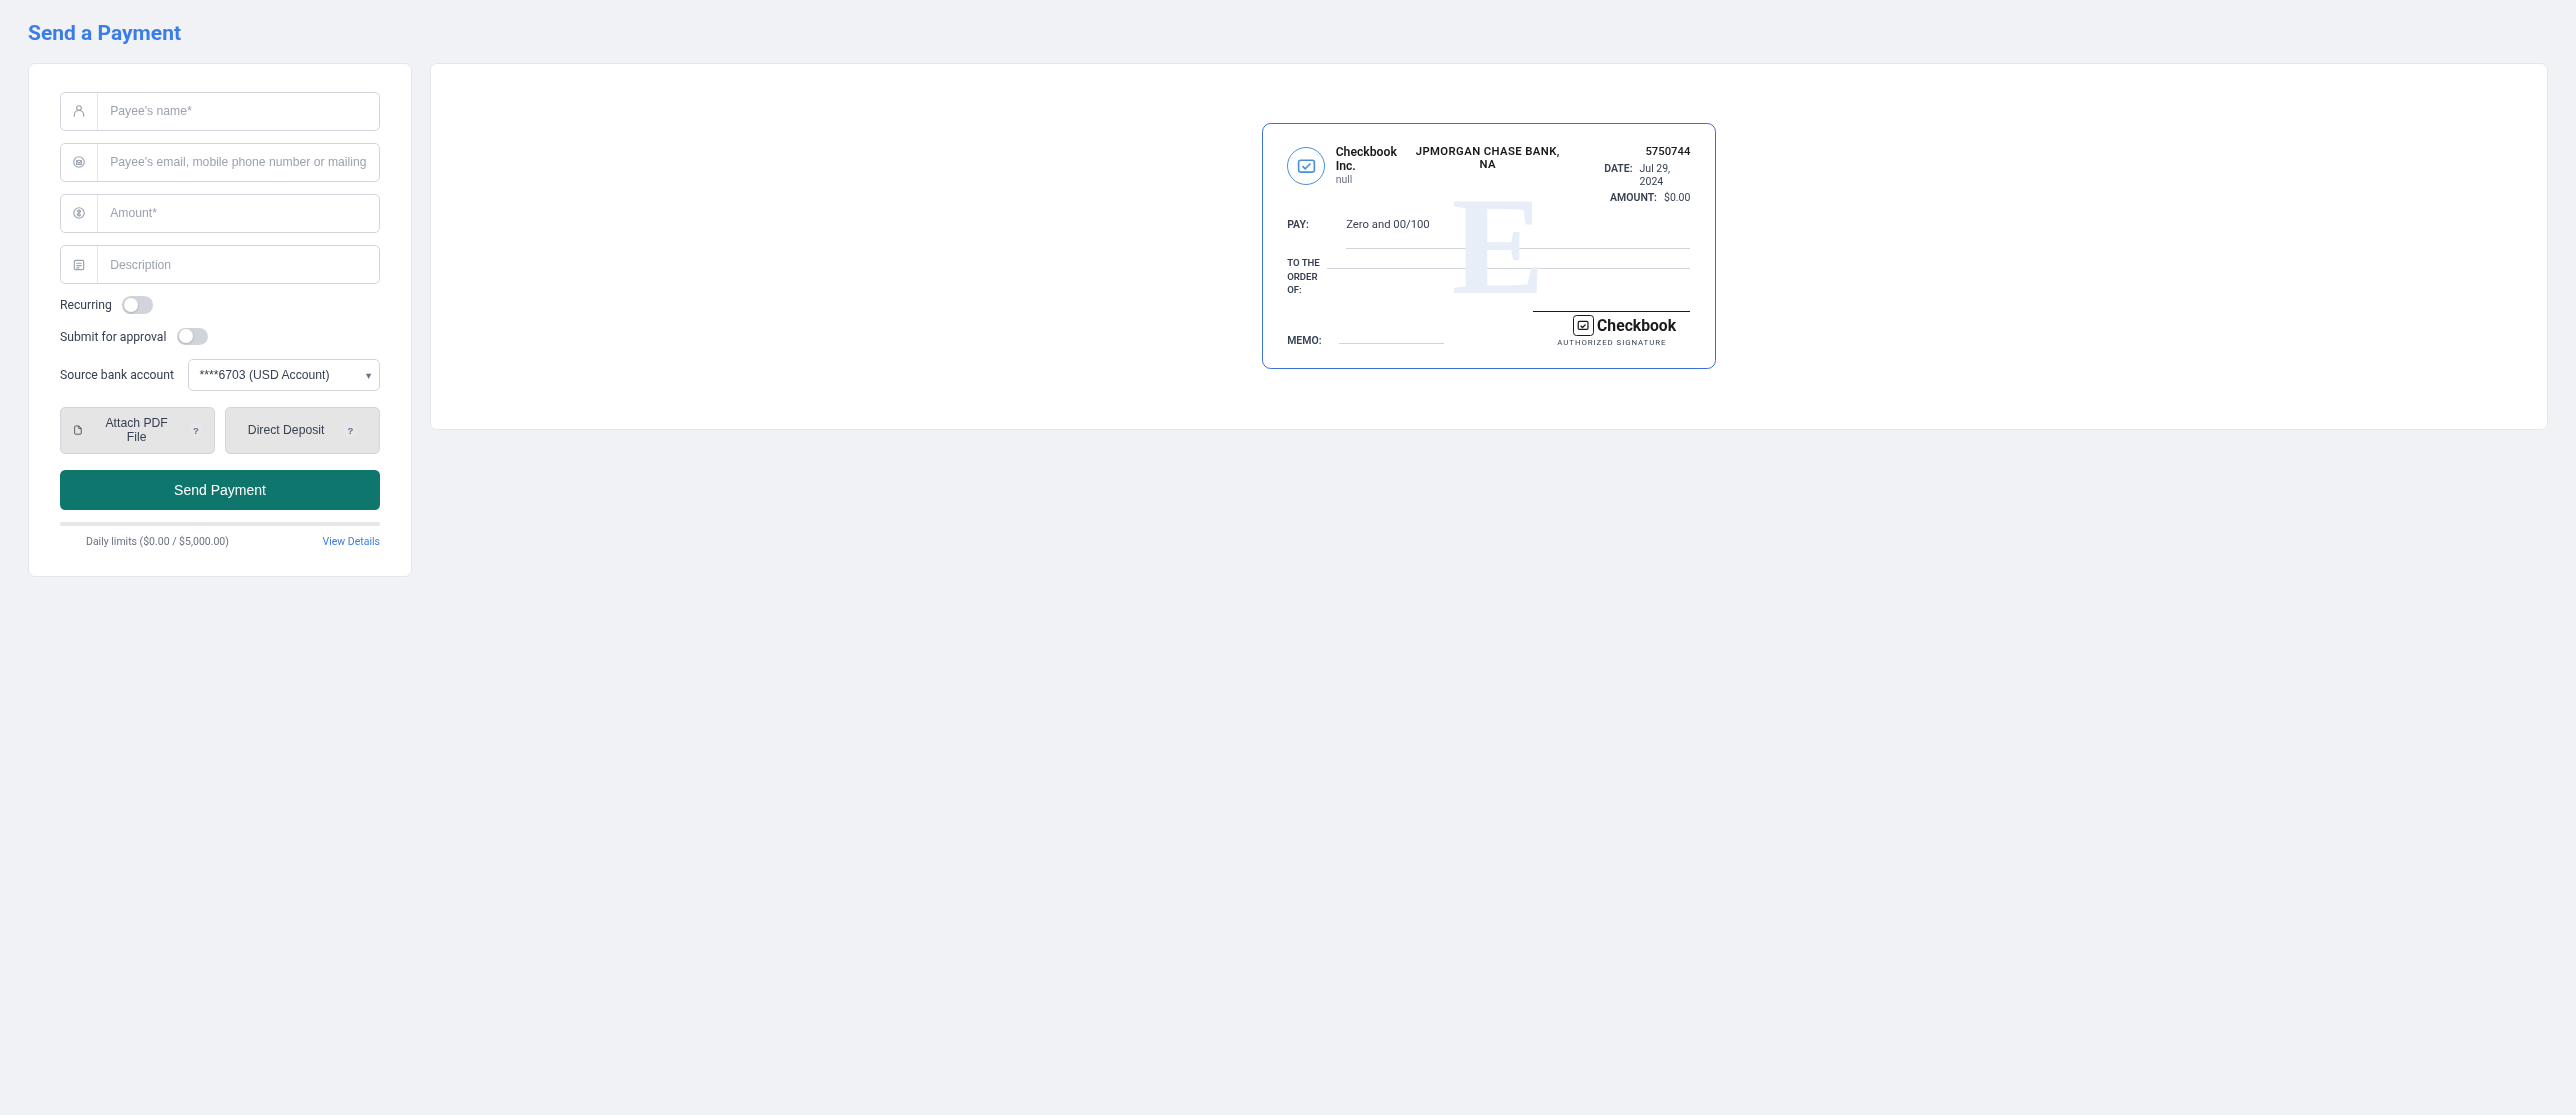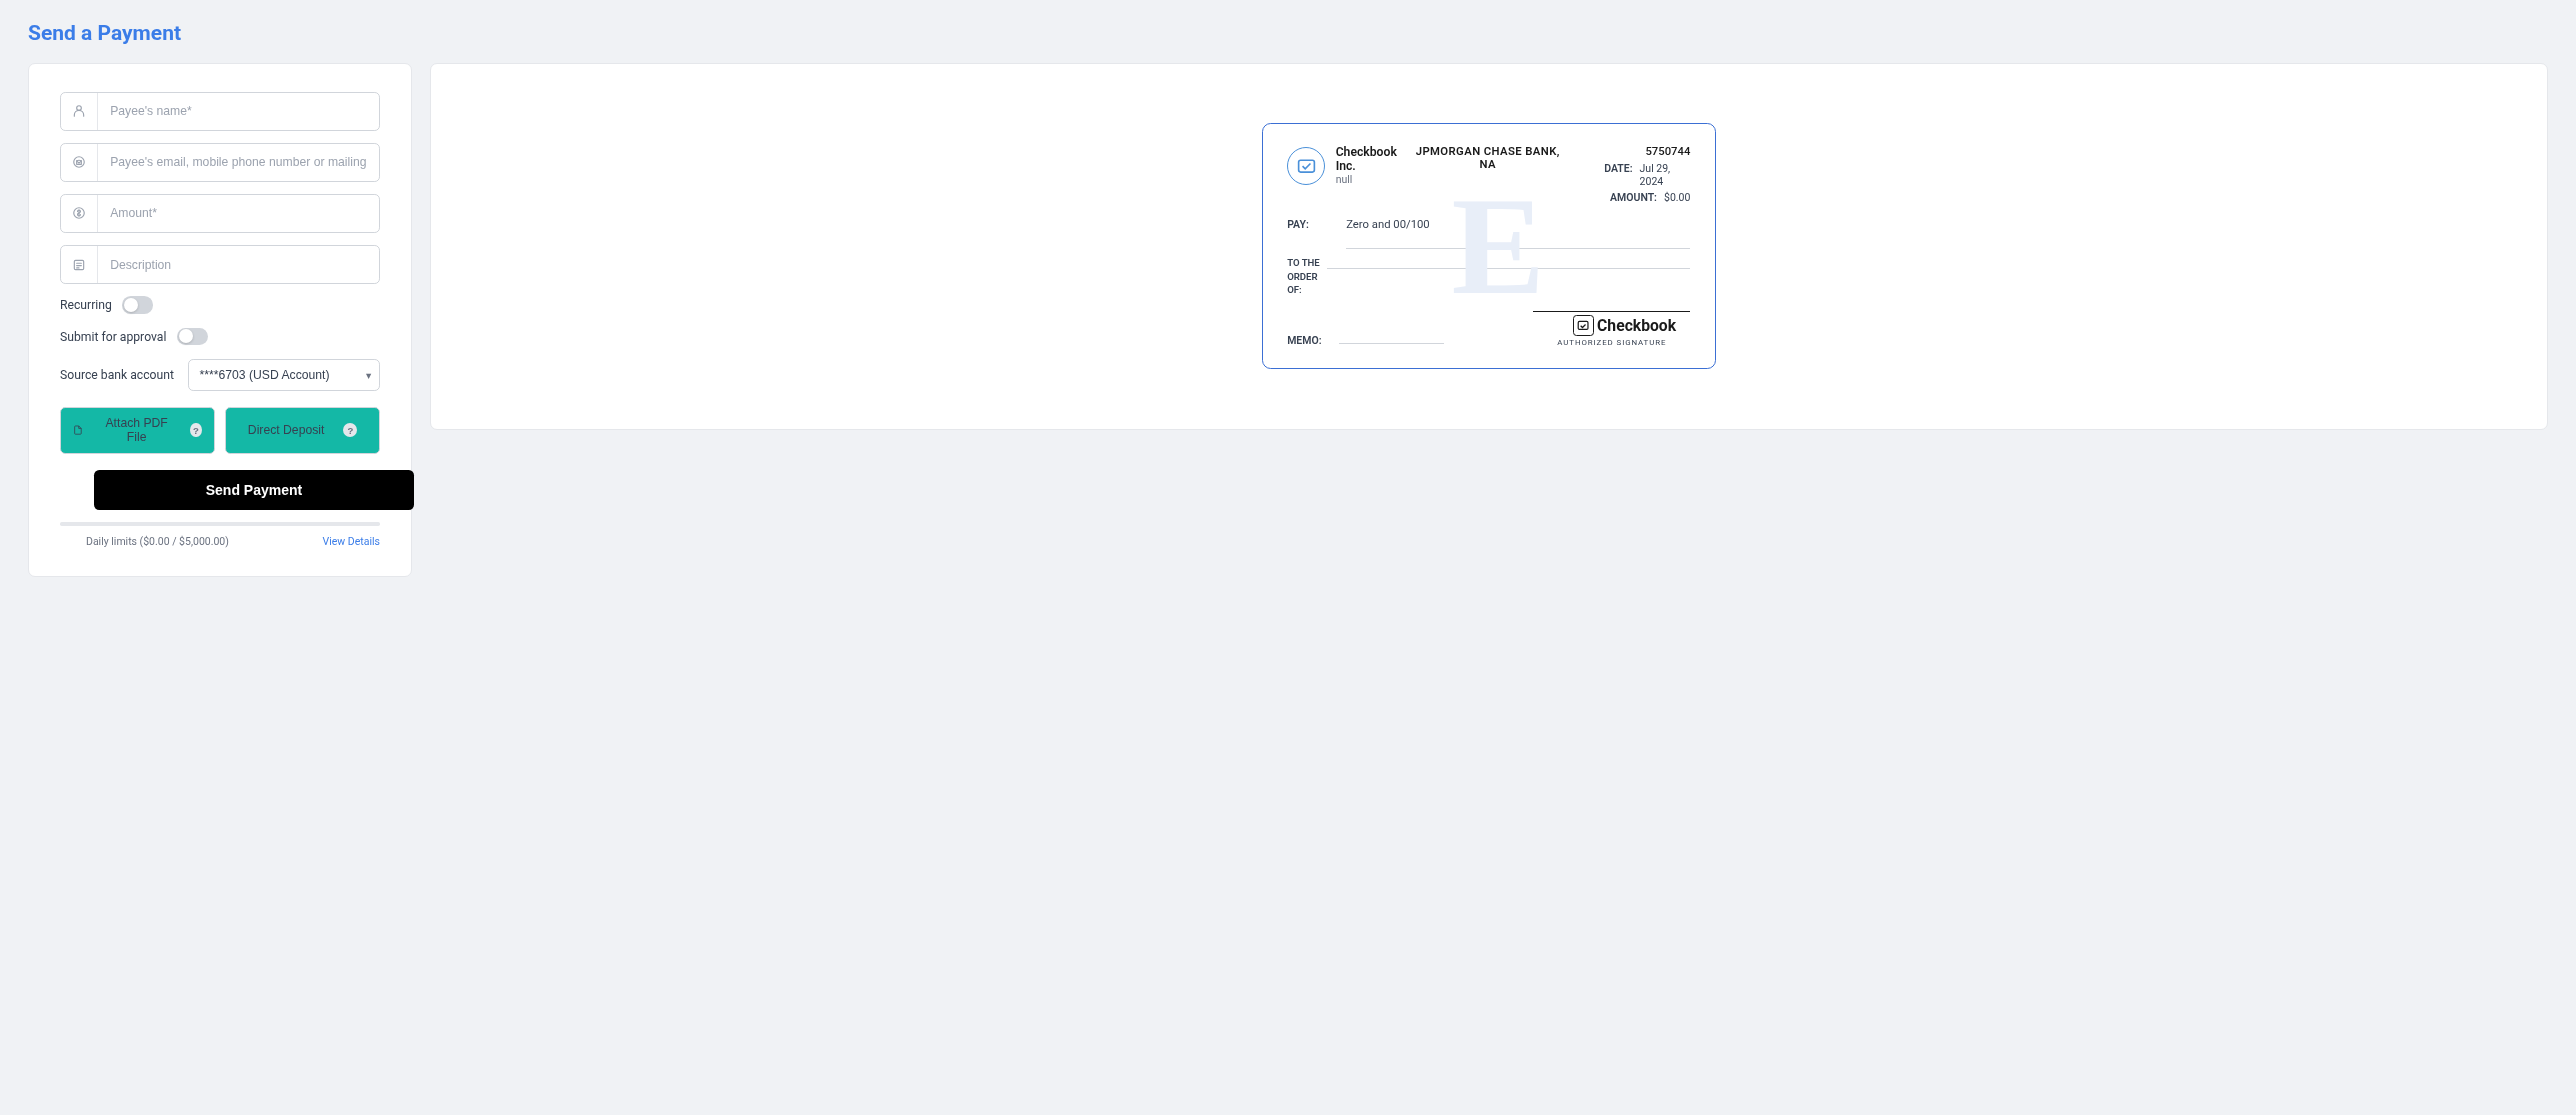--- a/index.html
+++ b/index.html
@@ -149,41 +149,40 @@
     .action-buttons {
       display: flex;
       gap: 10.5px;
       margin-bottom: 15.7px;
     }
     .action-btn {
       flex: 1;
       padding: 8.7px 12.2px;
       border: 0.9px solid #d1d5db;
       border-radius: 5.2px;
-      background: #14b8a6;
+      background: #e5e5e5;
       font-size: 12.2px;
       color: #374151;
       cursor: pointer;
       display: flex;
       align-items: center;
       justify-content: center;
       gap: 19px;
     }
     .send-btn {
       width: 100%;
       padding: 12.2px;
-      background: #000000;
+      background: #0f766e;
       color: #fff;
       border: none;
       border-radius: 5.2px;
       font-size: 14px;
-      font-weight: 700;
+      font-weight: 400;
       cursor: pointer;
       margin-bottom: 12.2px;
-      margin-left: 34px;
     }
     .progress-bar {
       height: 3.5px;
       background: #e5e7eb;
       border-radius: 1.7px;
       margin-bottom: 8.7px;
       overflow: hidden;
     }
     .progress-fill {
       height: 100%;

